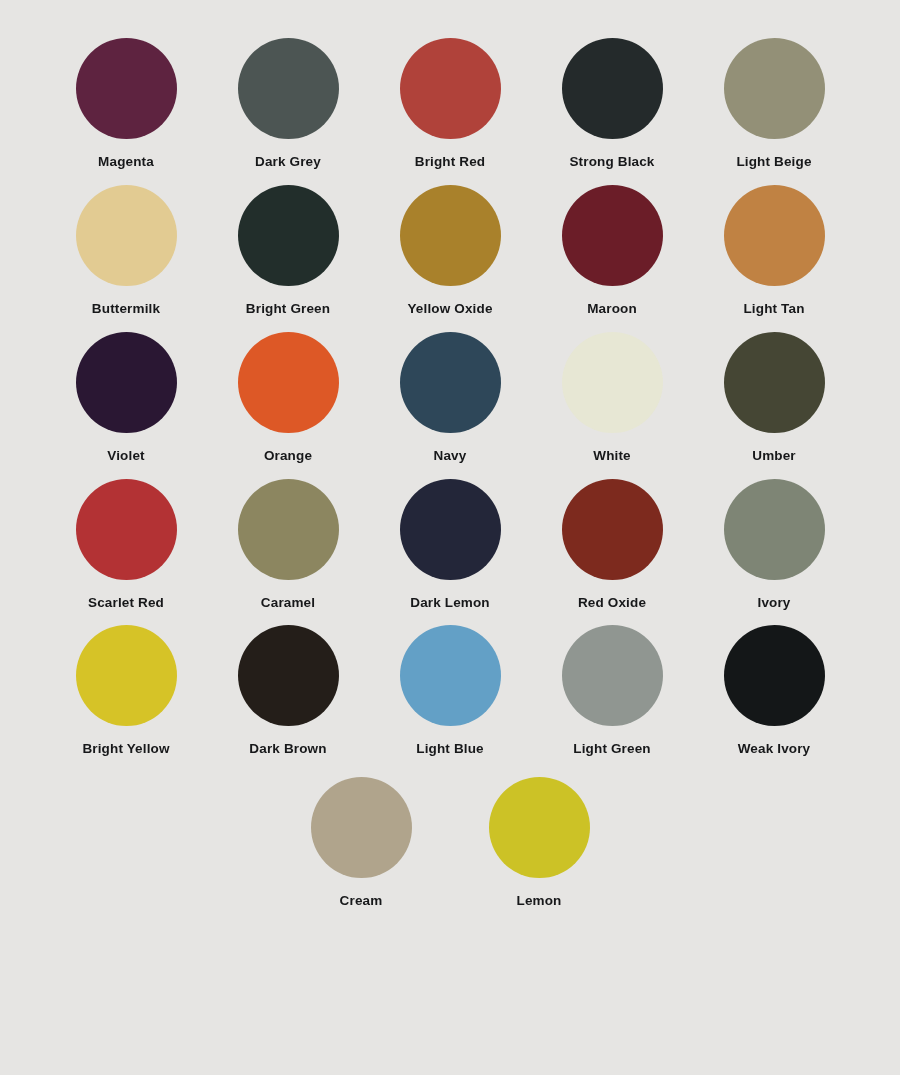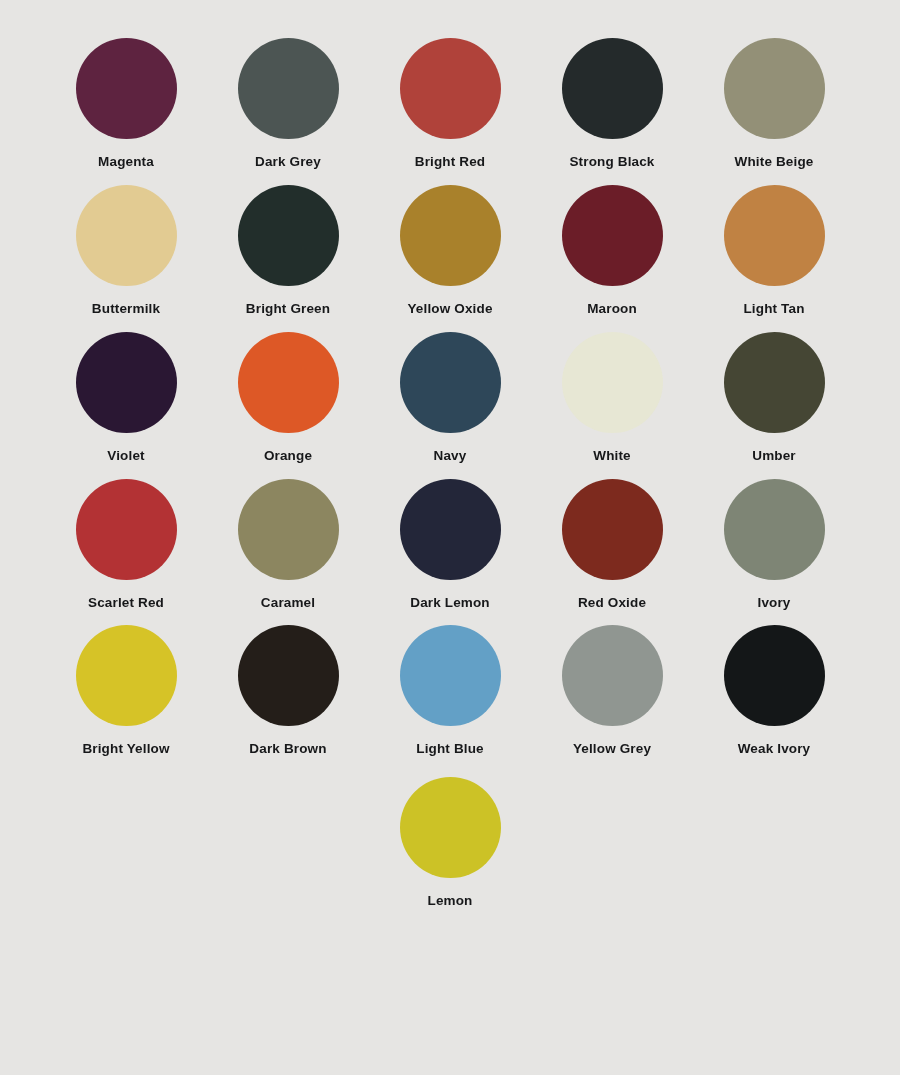--- a/index.html
+++ b/index.html
@@ -80,21 +80,21 @@
       <div class="swatch-cell">
         <span class="swatch-disc" style="background-color: rgb(176, 66, 58);"></span>
         <div class="swatch-label">Bright Red</div>
       </div>
       <div class="swatch-cell">
         <span class="swatch-disc" style="background-color: rgb(36, 42, 43);"></span>
         <div class="swatch-label">Strong Black</div>
       </div>
       <div class="swatch-cell">
         <span class="swatch-disc" style="background-color: rgb(147, 144, 119);"></span>
-        <div class="swatch-label">White Beige</div>
+        <div class="swatch-label">Light Beige</div>
       </div>
     </div>
     <div class="swatch-row">
       <div class="swatch-cell">
         <span class="swatch-disc" style="background-color: rgb(226, 203, 146);"></span>
         <div class="swatch-label">Buttermilk</div>
       </div>
       <div class="swatch-cell">
         <span class="swatch-disc" style="background-color: rgb(34, 46, 43);"></span>
         <div class="swatch-label">Bright Green</div>
@@ -164,26 +164,30 @@
       <div class="swatch-cell">
         <span class="swatch-disc" style="background-color: rgb(36, 30, 25);"></span>
         <div class="swatch-label">Dark Brown</div>
       </div>
       <div class="swatch-cell">
         <span class="swatch-disc" style="background-color: rgb(99, 160, 198);"></span>
         <div class="swatch-label">Light Blue</div>
       </div>
       <div class="swatch-cell">
         <span class="swatch-disc" style="background-color: rgb(144, 150, 145);"></span>
-        <div class="swatch-label">Yellow Grey</div>
+        <div class="swatch-label">Light Green</div>
       </div>
       <div class="swatch-cell">
         <span class="swatch-disc" style="background-color: rgb(20, 23, 24);"></span>
         <div class="swatch-label">Weak Ivory</div>
       </div>
     </div>
     <div class="swatch-row partial">
       <div class="swatch-cell">
+        <span class="swatch-disc" style="background-color: rgb(176, 164, 140);"></span>
+        <div class="swatch-label">Cream</div>
+      </div>
+      <div class="swatch-cell">
         <span class="swatch-disc" style="background-color: rgb(204, 194, 38);"></span>
         <div class="swatch-label">Lemon</div>
       </div>
     </div>
   </div>
 
 </body></html>

